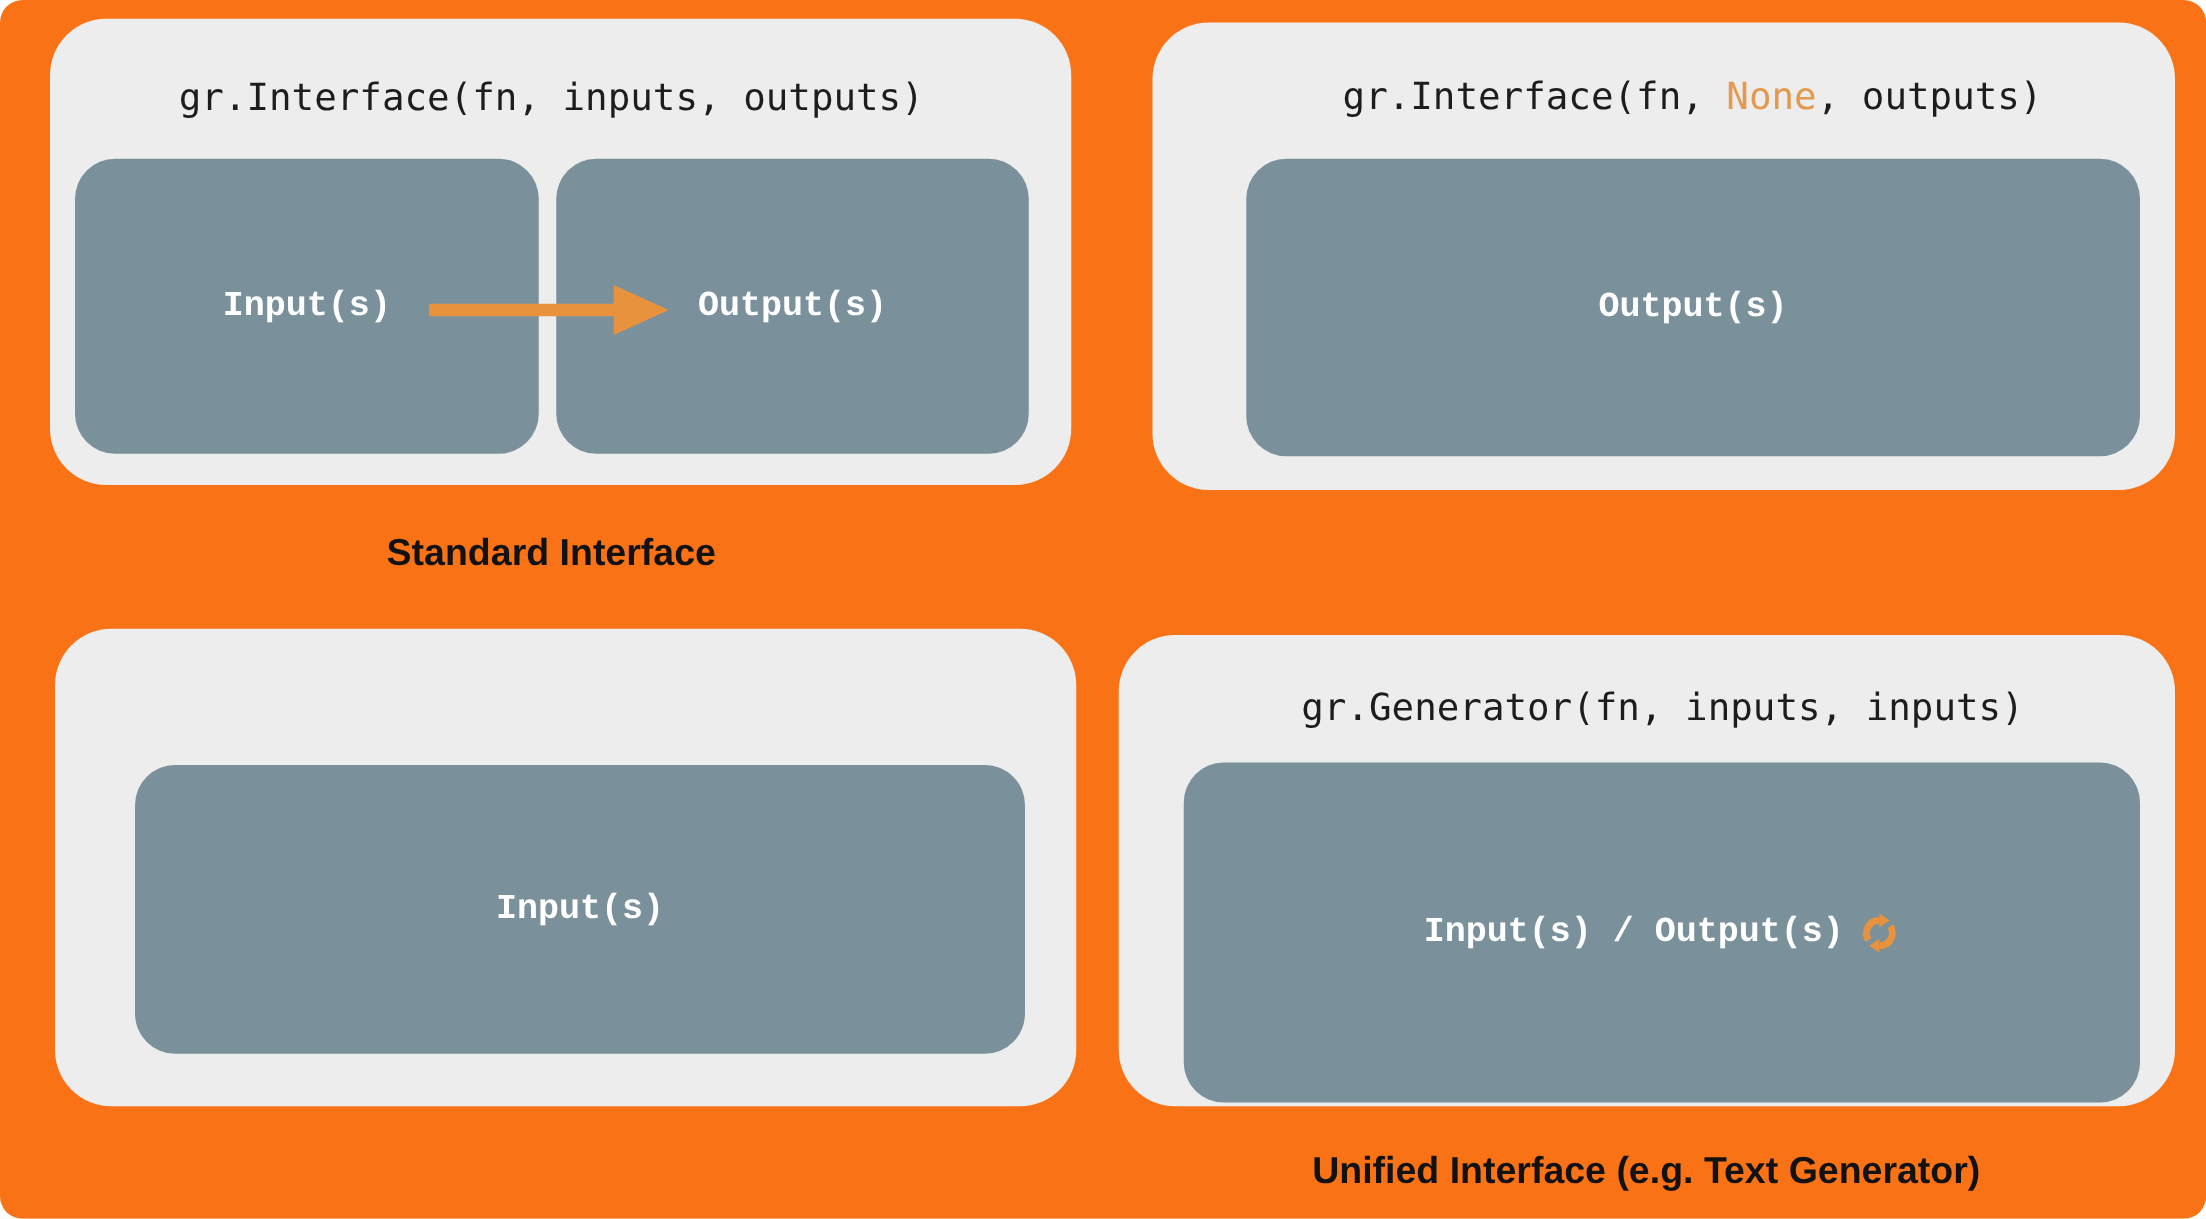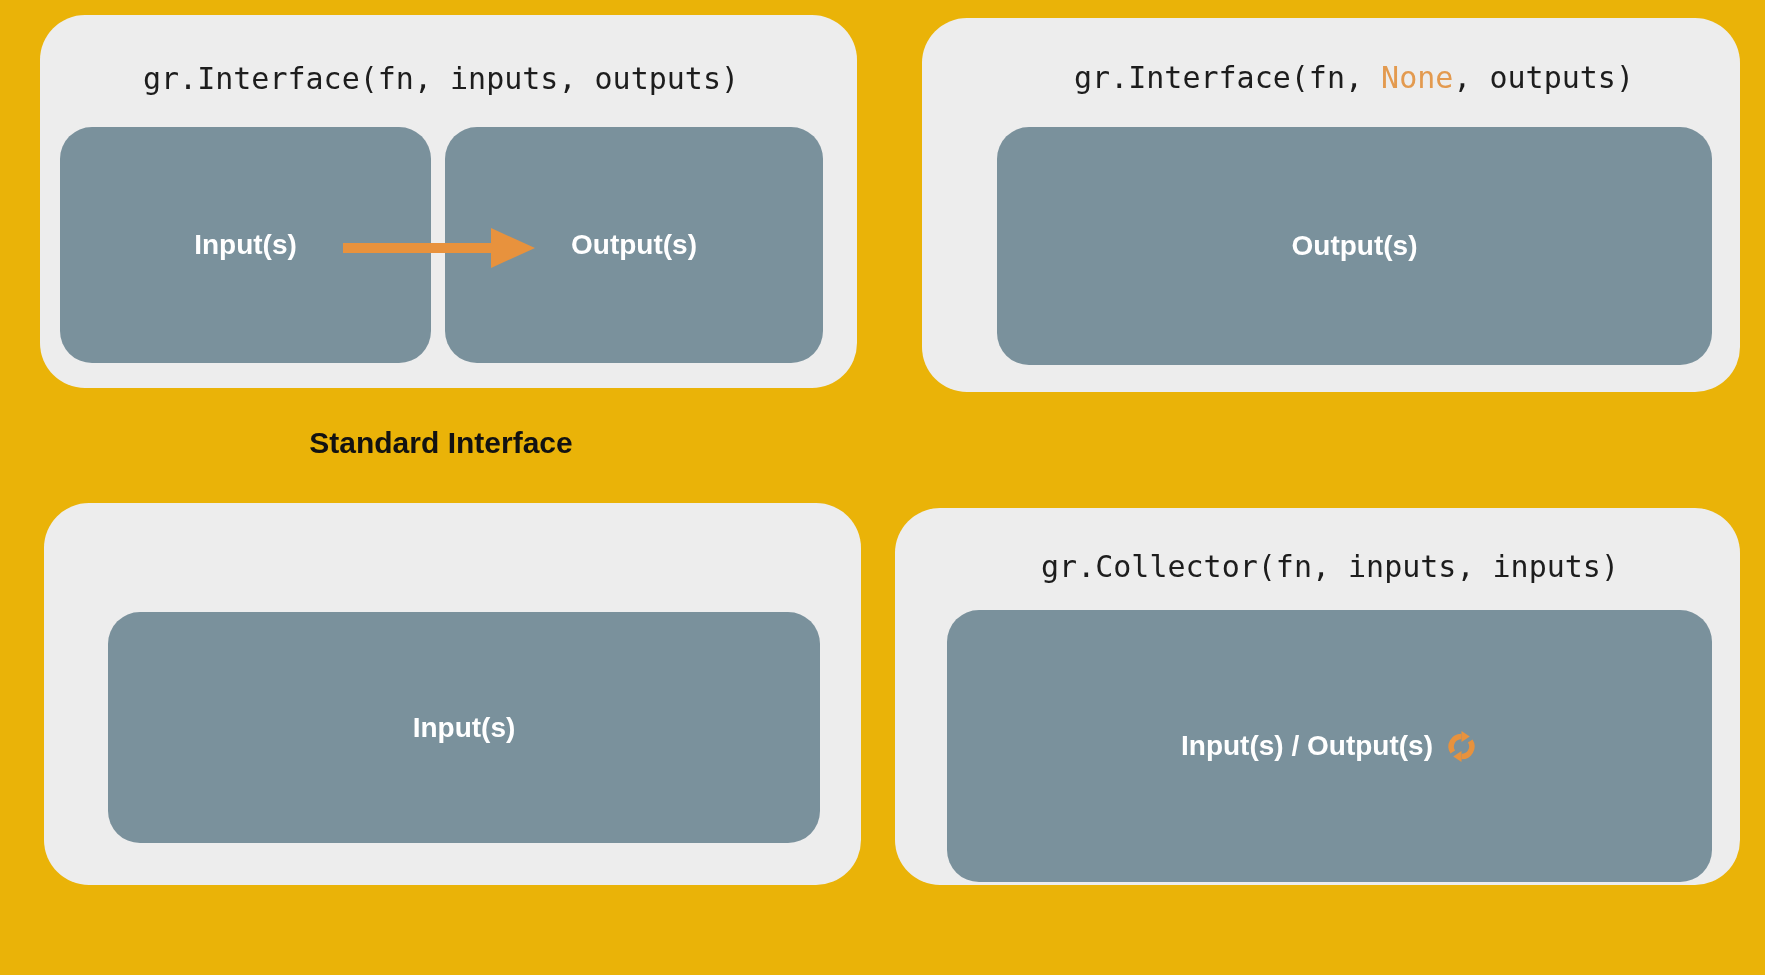--- a/index.html
+++ b/index.html
@@ -1,22 +1,23 @@
 <!DOCTYPE html>
 <html><head>
 <meta charset="utf-8">
 <style>
   html, body { margin: 0; padding: 0; background: #ffffff; }
   .canvas {
     position: relative;
     width: 1765px;
     height: 975px;
-    background: #eab308;
+    background: #f97316;
     overflow: hidden;
     font-family: "Liberation Sans", sans-serif;
+    border-radius: 18px;
   }
   .panel {
     position: absolute;
     background: #ededed;
     border-radius: 45px;
   }
   .panel-tl { left: 40px;  top: 15px;  width: 817px; height: 373px; }
   .panel-tr { left: 922px; top: 18px;  width: 818px; height: 374px; }
   .panel-bl { left: 44px;  top: 503px; width: 817px; height: 382px; }
   .panel-br { left: 895px; top: 508px; width: 845px; height: 377px; }
@@ -42,20 +43,21 @@
     border-radius: 32px;
     display: flex;
     align-items: center;
     justify-content: center;
   }
   .box-label {
     color: #ffffff;
     font-weight: bold;
     font-size: 28px;
     white-space: nowrap;
+    font-family: Liberation Mono, monospace;
   }
   .box-input-tl  { left: 20px;  top: 112px; width: 371px; height: 236px; }
   .box-output-tl { left: 405px; top: 112px; width: 378px; height: 236px; }
   .box-tr { left: 75px; top: 109px; width: 715px; height: 238px; }
   .box-bl { left: 64px; top: 109px; width: 712px; height: 231px; }
   .box-br { left: 52px; top: 102px; width: 765px; height: 272px; }
 
   .label-row { display: flex; align-items: center; gap: 12px; }
 
   .arrow-svg {
@@ -113,30 +115,31 @@
   </section>
 
   <section class="panel panel-bl">
     <div class="box box-bl">
       <span class="box-label">Input(s)</span>
     </div>
   </section>
 
   <section class="panel panel-br">
     <div class="code code-br">
-      <span>gr.Collector(fn, inputs, inputs)</span>
+      <span>gr.Generator(fn, inputs, inputs)</span>
     </div>
     <div class="box box-br">
       <div class="label-row">
         <span class="box-label">Input(s) / Output(s)</span>
         <svg class="refresh-svg" viewBox="0 0 36 36" aria-hidden="true">
           <path d="M 8.5 24 A 11 11 0 0 1 18 7" stroke="#e8923d" stroke-width="6" fill="none"></path>
           <polygon points="18,1 18,13 27,7" fill="#e8923d"></polygon>
           <g transform="rotate(180 18 18)">
             <path d="M 8.5 24 A 11 11 0 0 1 18 7" stroke="#e8923d" stroke-width="6" fill="none"></path>
             <polygon points="18,1 18,13 27,7" fill="#e8923d"></polygon>
           </g>
         </svg>
       </div>
     </div>
   </section>
+  <div class="caption caption-br">Unified Interface (e.g. Text Generator)</div>
 
 </div>
 
 </body></html>

